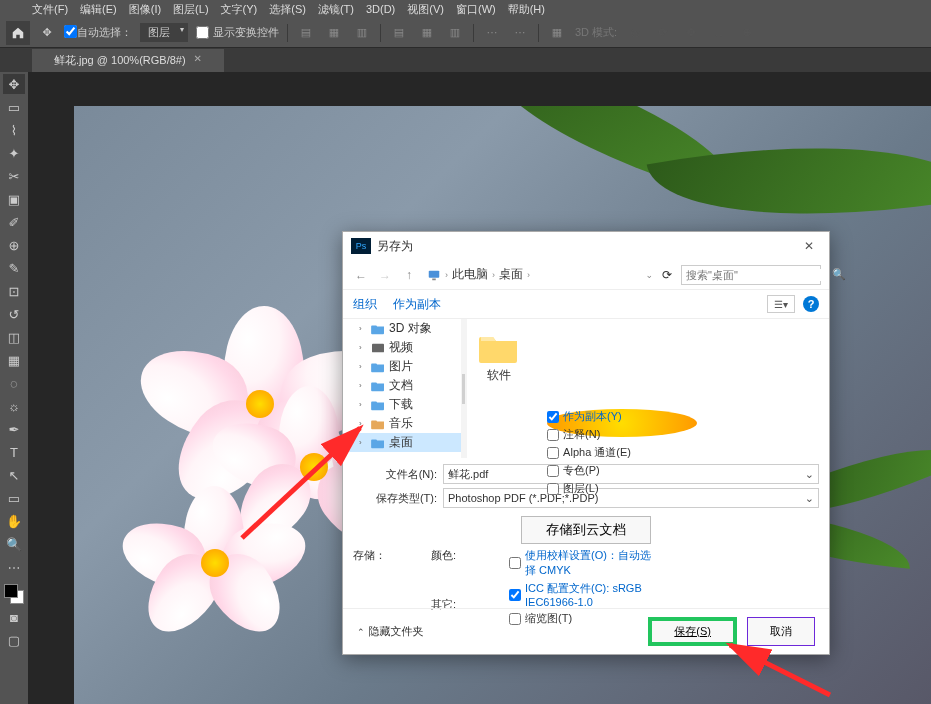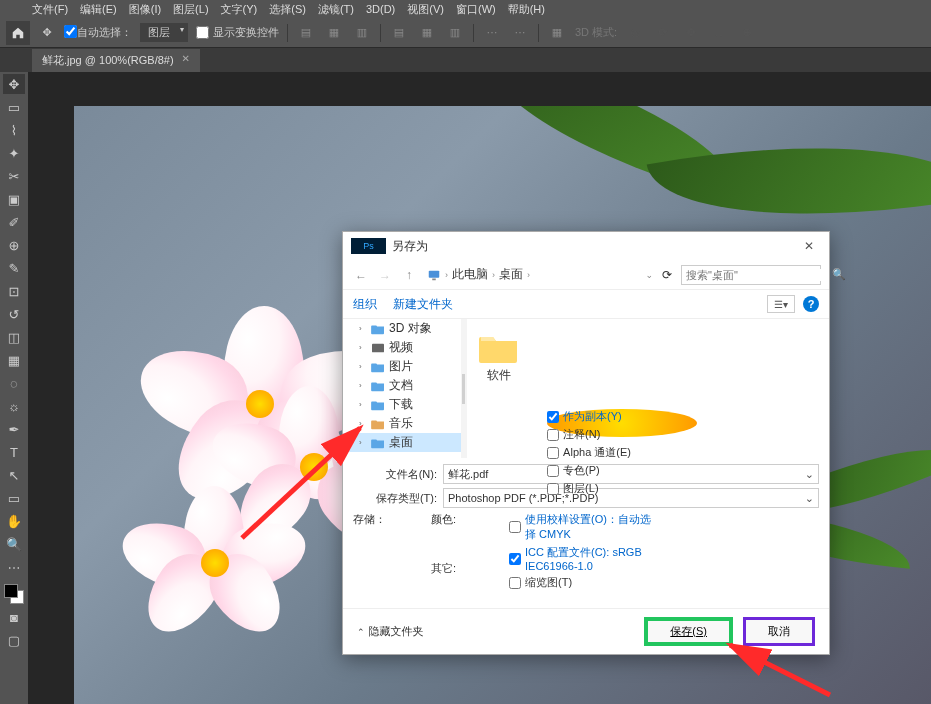--- a/index.html
+++ b/index.html
@@ -11,21 +11,21 @@
 .optionbar { height: 30px; background: #535353; display: flex; align-items: center; padding: 0 6px; gap: 8px; font-size: 11px; color: #ccc; border-bottom: 1px solid #2a2a2a; }
 .home-btn { width: 24px; height: 24px; background: #404040; display: flex; align-items: center; justify-content: center; }
 .move-icon { width: 18px; height: 18px; display: flex; align-items: center; justify-content: center; color: #ccc; }
 .opt-dropdown { background: #404040; padding: 2px 18px 2px 8px; color: #ccc; position: relative; }
 .opt-dropdown::after { content: "▾"; position: absolute; right: 4px; font-size: 8px; }
 .opt-sep { width: 1px; height: 18px; background: #3a3a3a; }
 .opt-icon { width: 20px; height: 20px; display: flex; align-items: center; justify-content: center; color: #888; }
 .opt-icon.disabled { color: #555; }
 
 .tabbar { height: 24px; background: #3a3a3a; display: flex; align-items: flex-end; padding-left: 32px; font-size: 11px; }
-.doc-tab { background: #535353; padding: 4px 10px; color: #ddd; display: flex; align-items: flex-start; gap: 8px; }
+.doc-tab { background: #535353; padding: 4px 22px; color: #ddd; display: flex; align-items: flex-start; gap: 8px; }
 .doc-tab .close { font-size: 10px; color: #aaa; }
 
 .workspace { position: absolute; top: 72px; left: 0; right: 0; bottom: 0; display: flex; }
 .toolbar { width: 28px; background: #535353; display: flex; flex-direction: column; align-items: center; padding-top: 2px; gap: 3px; }
 .tool { width: 22px; height: 20px; display: flex; align-items: center; justify-content: center; color: #ccc; font-size: 13px; }
 .tool.active { background: #3a3a3a; }
 .tool-swatch { width: 20px; height: 20px; position: relative; margin-top: 4px; }
 .tool-swatch .fg { width: 14px; height: 14px; background: #000; border: 1px solid #888; position: absolute; top: 0; left: 0; }
 .tool-swatch .bg { width: 14px; height: 14px; background: #fff; border: 1px solid #888; position: absolute; bottom: 0; right: 0; }
 
@@ -59,21 +59,21 @@
 .f3 .petal:nth-child(2) { top: 25px; left: 0; transform: rotate(-72deg); }
 .f3 .petal:nth-child(3) { top: 25px; right: 0; transform: rotate(72deg); }
 .f3 .petal:nth-child(4) { bottom: 0; left: 18px; transform: rotate(-144deg); }
 .f3 .petal:nth-child(5) { bottom: 0; right: 18px; transform: rotate(144deg); }
 .bud { position: absolute; width: 30px; height: 50px; background: linear-gradient(#fff, #ffd8e8); border-radius: 50% 50% 50% 50% / 70% 70% 30% 30%; }
 .bud.b1 { top: 140px; left: 320px; transform: rotate(15deg); }
 
 
 .dialog { position: absolute; top: 231px; left: 342px; width: 488px; height: 424px; background: #fff; border: 1px solid #aaa; box-shadow: 0 4px 20px rgba(0,0,0,.4); font-size: 12px; color: #333; }
 .dlg-title { height: 28px; display: flex; align-items: center; padding: 0 8px; }
-.dlg-title .ps-icon { width: 35px; height: 16px; background: #001e36; color: #31a8ff; font-size: 9px; font-weight: normal; display: flex; align-items: center; justify-content: center; margin-right: 6px; }
+.dlg-title .ps-icon { width: 20px; height: 16px; background: #001e36; color: #31a8ff; font-size: 9px; font-weight: normal; display: flex; align-items: center; justify-content: center; margin-right: 6px; }
 .dlg-title .title-text { flex: 1; }
 .dlg-title .close-btn { width: 24px; text-align: center; color: #555; }
 .dlg-nav { height: 30px; display: flex; align-items: center; padding: 0 8px; gap: 4px; border-bottom: 1px solid #eee; }
 .nav-arrow { width: 20px; text-align: center; color: #888; }
 .nav-arrow.disabled { color: #ccc; }
 .breadcrumb { flex: 1; display: flex; align-items: center; gap: 4px; padding-left: 4px; }
 .bc-icon { width: 14px; height: 14px; }
 .bc-sep { font-size: 9px; color: #888; }
 .refresh-btn { width: 20px; text-align: center; }
 .search-box { width: 140px; height: 20px; border: 1px solid #ccc; padding: 0 4px; display: flex; align-items: center; gap: 4px; color: #888; }
@@ -102,21 +102,21 @@
 .opts-grid { display: flex; gap: 18px; margin-top: 4px; }
 .opts-col { display: flex; flex-direction: column; gap: 3px; font-size: 11px; }
 .opts-col .col-label { padding-right: 6px; width: 60px; }
 .opts-col.center { min-width: 150px; }
 .check-row { display: flex; align-items: center; gap: 4px; }
 .check-row input { width: 12px; height: 12px; }
 .check-row .link { color: #0066cc; }
 .dlg-bottom { position: absolute; bottom: 0; left: 0; right: 0; padding: 8px 14px; display: flex; align-items: center; border-top: 1px solid #eee; }
 .hide-folders { display: flex; align-items: center; gap: 4px; font-size: 11px; }
 .dlg-buttons { margin-left: auto; display: flex; gap: 10px; }
-.dlg-btn { padding: 3px 22px; border: 3px solid #6d28d9; background: #f8f8f8; font-size: 11px; }
+.dlg-btn { padding: 3px 22px; border: 1px solid #6d28d9; background: #f8f8f8; font-size: 11px; }
 .dlg-btn.primary { border: 4px solid #22c55e; text-decoration: underline; }
 
 
 .arrow-annot { position: absolute; pointer-events: none; }
 .arrow-annot svg { overflow: visible; }
 </style>
 </head>
 <body>
 
 <div class="menubar">
@@ -269,21 +269,21 @@
       <span class="bc-sep">⌄</span>
     </div>
     <span class="refresh-btn">⟳</span>
     <div class="search-box">
       <input placeholder="搜索&quot;桌面&quot;" style="">
       <span style="font-size:11px">🔍</span>
     </div>
   </div>
   <div class="dlg-toolbar">
     <span>组织</span>
-    <span>新建文件夹</span>
+    <span>作为副本</span>
     <div class="right">
       <div class="view-icon">☰▾</div>
       <div class="help-icon">?</div>
     </div>
   </div>
   <div class="dlg-body">
     <div class="tree">
       <div class="tree-item">
           <span class="arrow">›</span>
           <svg class="folder-svg" viewBox="0 0 16 14">
@@ -347,20 +347,21 @@
   </div>
   <div class="dlg-form">
     <div class="form-row">
       <label>文件名(N):</label>
       <div class="field dropdown">鲜花.pdf</div>
     </div>
     <div class="form-row">
       <label>保存类型(T):</label>
       <div class="field dropdown">Photoshop PDF (*.PDF;*.PDP)</div>
     </div>
+    <button class="cloud-btn">存储到云文档</button>
     <div class="opts-grid">
       <div class="opts-col">
           <div class="col-label">存储：</div>
         </div>
       <div class="opts-col center">
         <div class="check-row">
             <input type="checkbox" checked="" style="">
             <span class="link">作为副本(Y)</span>
           </div>
         <div class="check-row">

